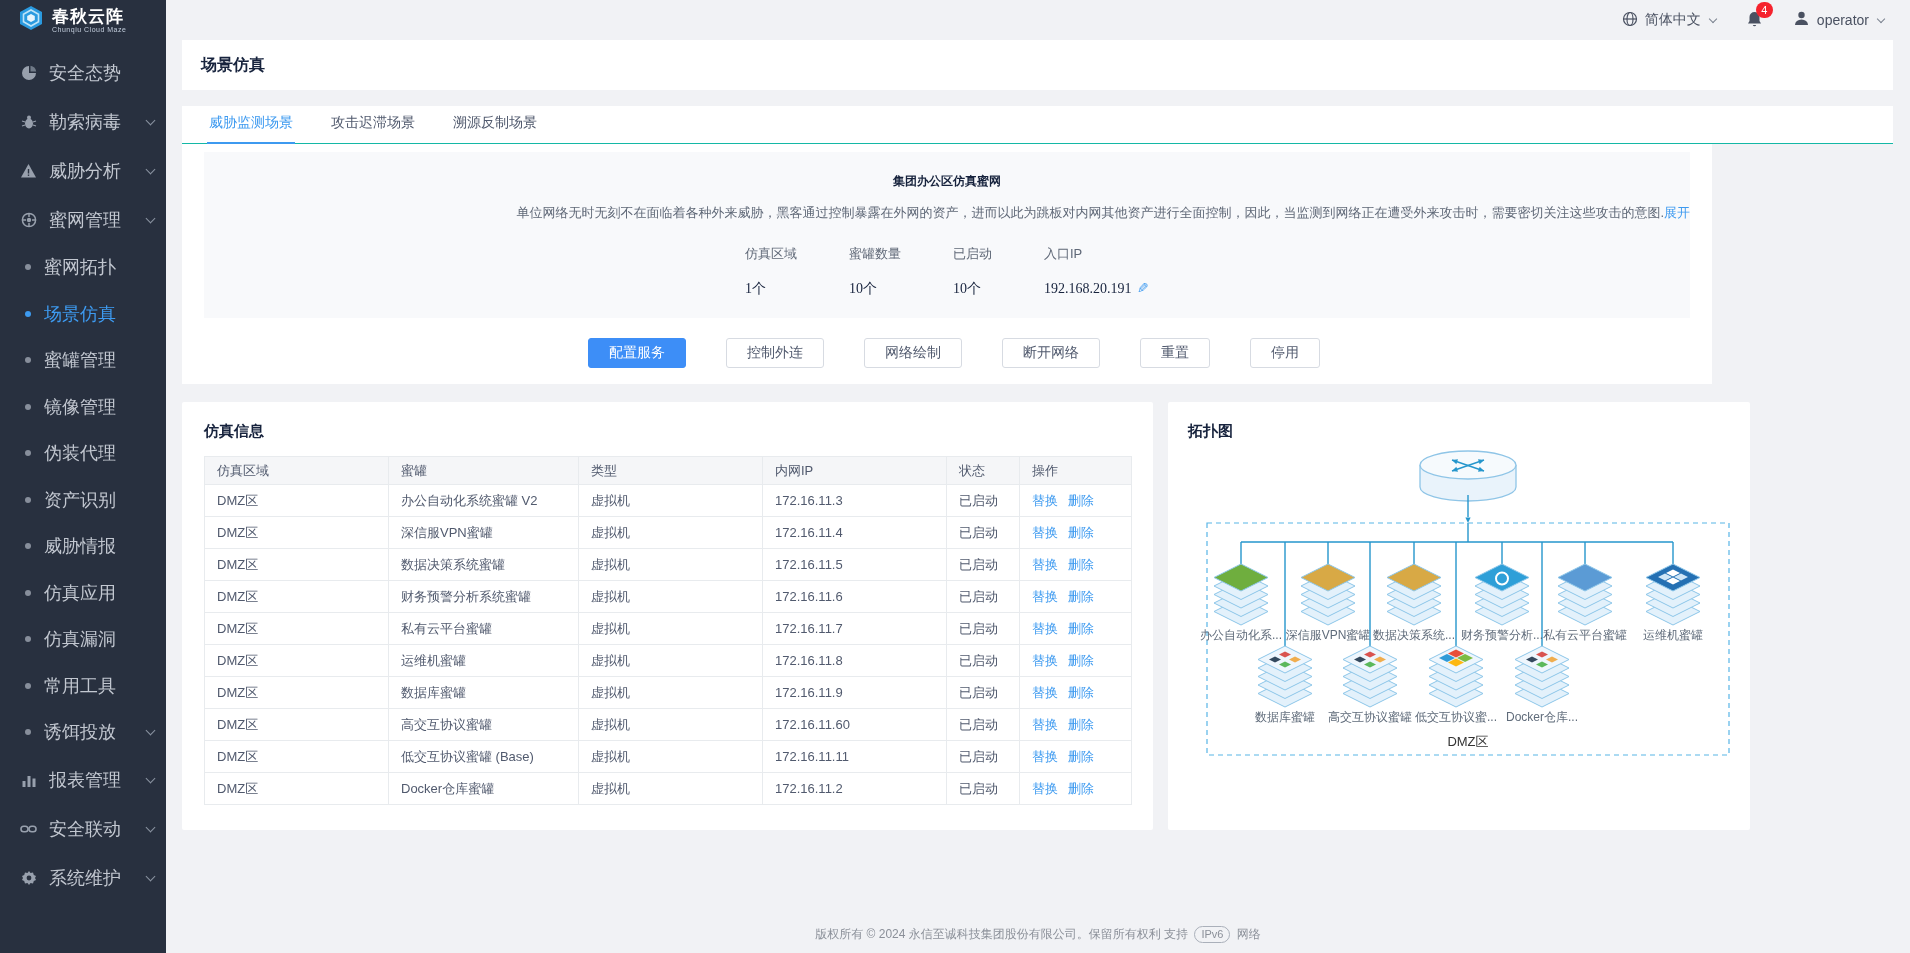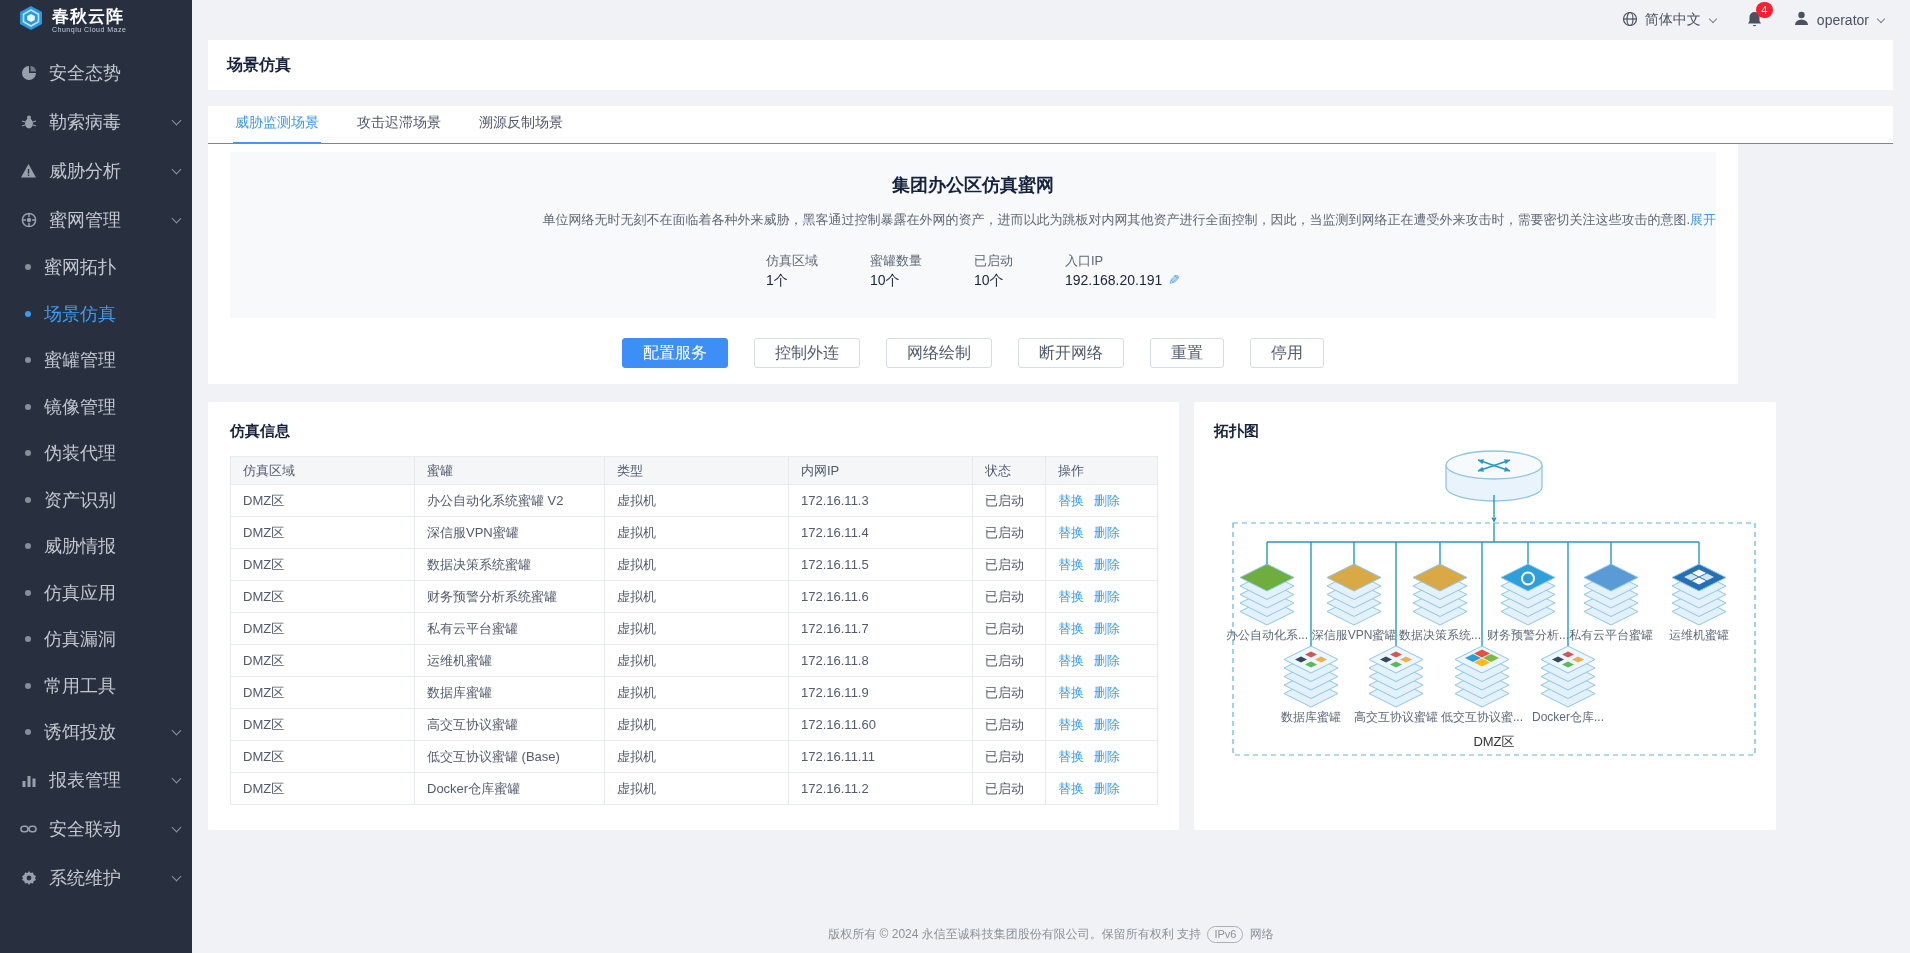--- a/index.html
+++ b/index.html
@@ -5,21 +5,21 @@
   * { box-sizing: border-box; }
   html,body { margin:0; padding:0; }
   body {
     width:1910px; height:953px; overflow:hidden;
     font-family:"Liberation Sans","DejaVu Sans",sans-serif;
     background:#f1f2f5; color:#515a6e;
   }
   .app { display:flex; width:100%; height:100%; }
 
   
-  .sidebar { width:192px; flex-shrink:0; background:#28303f; display:flex; flex-direction:column; overflow:hidden; }
+  .sidebar { width:166px; flex-shrink:0; background:#28303f; display:flex; flex-direction:column; overflow:hidden; }
   .logo { height:40px; display:flex; align-items:center; padding-left:18px; gap:8px; cursor:pointer; }
   .logo-cn { color:#fff; font-size:17px; font-weight:bold; letter-spacing:1px; line-height:17px; }
   .logo-en { color:#c3cedd; font-size:7px; letter-spacing:.5px; margin-top:1px; }
   .menu { padding-top:8px; flex:1; }
   .side-item { height:49px; display:flex; align-items:center; padding:0 12px 0 20px; font-size:18px; color:#c2c7d0; cursor:pointer; }
   .side-item.sub { height:46.5px; }
   .side-item .micon { width:17px; height:17px; margin-right:12px; display:flex; align-items:center; justify-content:center; color:#98a0ad; }
   .side-item .bullet { width:6px; height:6px; border-radius:50%; background:#878e9b; margin:0 13px 0 5px; flex-shrink:0; }
   .side-item.active { color:#3d9af0; }
   .side-item.active .bullet { background:#3d9af0; }
@@ -35,29 +35,29 @@
 
   .title-card { background:#fff; height:50px; margin:0 17px 0 16px; display:flex; align-items:center; padding-left:19px; font-size:16px; font-weight:bold; color:#17233d; }
 
   .tabs-strip { margin:16px 17px 0 16px; background:#fff; height:38px; display:flex; align-items:flex-end; padding-left:25px; gap:34px; border-bottom:1px solid #14b8a6; }
   .tab { padding:0 2px 11px; font-size:14px; color:#515a6e; position:relative; cursor:pointer; }
   .tab.active { color:#3d9af0; }
   .tab.active::after { content:''; position:absolute; left:0; right:0; bottom:-1px; height:2px; background:#3d9af0; }
 
   .upper-card { margin-left:16px; width:1530px; height:240px; background:#fff; padding:8px 22px 0; }
   .desc-panel { background:#f8f9fb; height:166px; padding-top:21px; text-align:center; }
-  .desc-title { font-size:18px; font-weight:bold; color:#17233d; }
+  .desc-title { font-size:12px; font-weight:bold; color:#17233d; }
   .desc-text { margin-top:14px; font-size:13px; color:#5f6877;text-align:right; }
   .expand-link { color:#3d9af0; cursor:pointer; text-decoration:none; }
   .stats { margin-top:23px; display:flex; justify-content:center; gap:52px; text-align:left; }
   .stat-label { font-size:13px; color:#5f6877; }
-  .stat-value { margin-top:2px; font-size:14px; color:#17233d; }
+  .stat-value { margin-top:17px; font-size:14px; color:#17233d;font-family:Liberation Serif, serif; }
   .edit-icon { color:#3d9af0; margin-left:6px; font-size:14px; cursor:pointer; display:inline-block; transform:scaleX(-1); }
   .actions { margin-top:20px; display:flex; justify-content:center; gap:26px; }
-  .btn { height:30px; padding:0 20px; background:#fff; border:1px solid #d7dbe2; border-radius:3px; font-size:16px; color:#515a6e; cursor:pointer; font-family:inherit; }
+  .btn { height:30px; padding:0 20px; background:#fff; border:1px solid #d7dbe2; border-radius:3px; font-size:14px; color:#515a6e; cursor:pointer; font-family:inherit;margin-left:14px; }
   .btn.primary { background:#3d8ef7; border-color:#3d8ef7; color:#fff; }
 
   .cards-row { margin:18px 0 0 16px; display:flex; gap:15px; }
   .card { background:#fff; border-radius:2px; }
   .table-card { width:971px; height:428px; padding:20px 22px; }
   .card-title { font-size:15px; font-weight:bold; color:#17233d; }
   table { margin-top:15px; border-collapse:collapse; width:927px; table-layout:fixed; font-size:13px; color:#515a6e; }
   th,td { border:1px solid #e8ebee; height:32px; padding:0 12px; text-align:left; font-weight:normal; overflow:hidden; white-space:nowrap; }
   thead th { background:#f5f6f8; height:28px; color:#515a6e; }
   .op-link { color:#3d9af0; margin-right:10px; cursor:pointer; text-decoration:none; }

